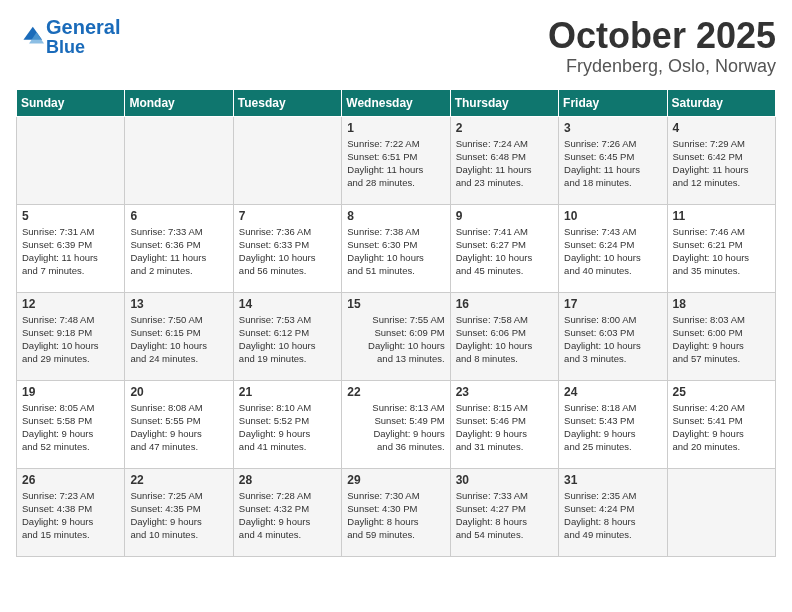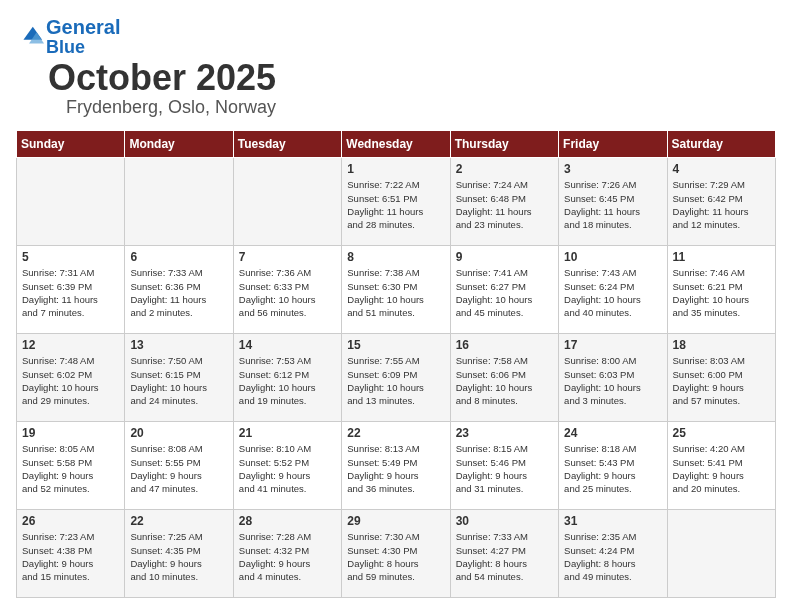--- a/index.html
+++ b/index.html
@@ -6,23 +6,22 @@
     body {
       font-family: Arial, sans-serif;
       background: #fff;
       width: 792px;
       min-height: 612px;
       padding: 16px;
     }
     .header {
       display: flex;
       align-items: flex-start;
-      justify-content: flex-end;
+      justify-content: space-between;
       margin-bottom: 12px;
-      flex-direction: column;
     }
     .logo {
       display: flex;
       align-items: center;
     }
     .logo-text {
       font-size: 20px;
       font-weight: bold;
       color: #333;
       line-height: 1.1;
@@ -48,21 +47,21 @@
     .location {
       font-size: 18px;
       color: #555;
     }
     table {
       width: 100%;
       border-collapse: collapse;
       table-layout: fixed;
     }
     thead th {
-      background-color: #7f1d1d;
+      background-color: #0f766e;
       color: #fff;
       font-size: 12px;
       font-weight: bold;
       padding: 6px 4px;
       text-align: left;
       border: 1px solid #fff;
     }
     tbody td {
       vertical-align: top;
       border: 1px solid #ccc;
@@ -206,41 +205,41 @@
           <div class="day-info" style="white-space: pre-line;">Sunrise: 7:46 AM
 Sunset: 6:21 PM
 Daylight: 10 hours
 and 35 minutes.</div>
         </td>
       </tr>
       <tr>
         <td>
           <div class="day-number">12</div>
           <div class="day-info" style="white-space: pre-line;">Sunrise: 7:48 AM
-Sunset: 6:02 PM
+Sunset: 9:18 PM
 Daylight: 10 hours
 and 29 minutes.</div>
         </td>
         <td>
           <div class="day-number">13</div>
           <div class="day-info" style="white-space: pre-line;">Sunrise: 7:50 AM
 Sunset: 6:15 PM
 Daylight: 10 hours
 and 24 minutes.</div>
         </td>
         <td>
           <div class="day-number">14</div>
           <div class="day-info" style="white-space: pre-line;">Sunrise: 7:53 AM
 Sunset: 6:12 PM
 Daylight: 10 hours
 and 19 minutes.</div>
         </td>
         <td>
           <div class="day-number">15</div>
-          <div class="day-info" style="white-space: pre-line;">Sunrise: 7:55 AM
+          <div class="day-info" style="white-space: pre-line; text-align: right;">Sunrise: 7:55 AM
 Sunset: 6:09 PM
 Daylight: 10 hours
 and 13 minutes.</div>
         </td>
         <td>
           <div class="day-number">16</div>
           <div class="day-info" style="white-space: pre-line;">Sunrise: 7:58 AM
 Sunset: 6:06 PM
 Daylight: 10 hours
 and 8 minutes.</div>
@@ -277,21 +276,21 @@
         </td>
         <td>
           <div class="day-number">21</div>
           <div class="day-info" style="white-space: pre-line;">Sunrise: 8:10 AM
 Sunset: 5:52 PM
 Daylight: 9 hours
 and 41 minutes.</div>
         </td>
         <td>
           <div class="day-number">22</div>
-          <div class="day-info" style="white-space: pre-line;">Sunrise: 8:13 AM
+          <div class="day-info" style="white-space: pre-line; text-align: right;">Sunrise: 8:13 AM
 Sunset: 5:49 PM
 Daylight: 9 hours
 and 36 minutes.</div>
         </td>
         <td>
           <div class="day-number">23</div>
           <div class="day-info" style="white-space: pre-line;">Sunrise: 8:15 AM
 Sunset: 5:46 PM
 Daylight: 9 hours
 and 31 minutes.</div>

